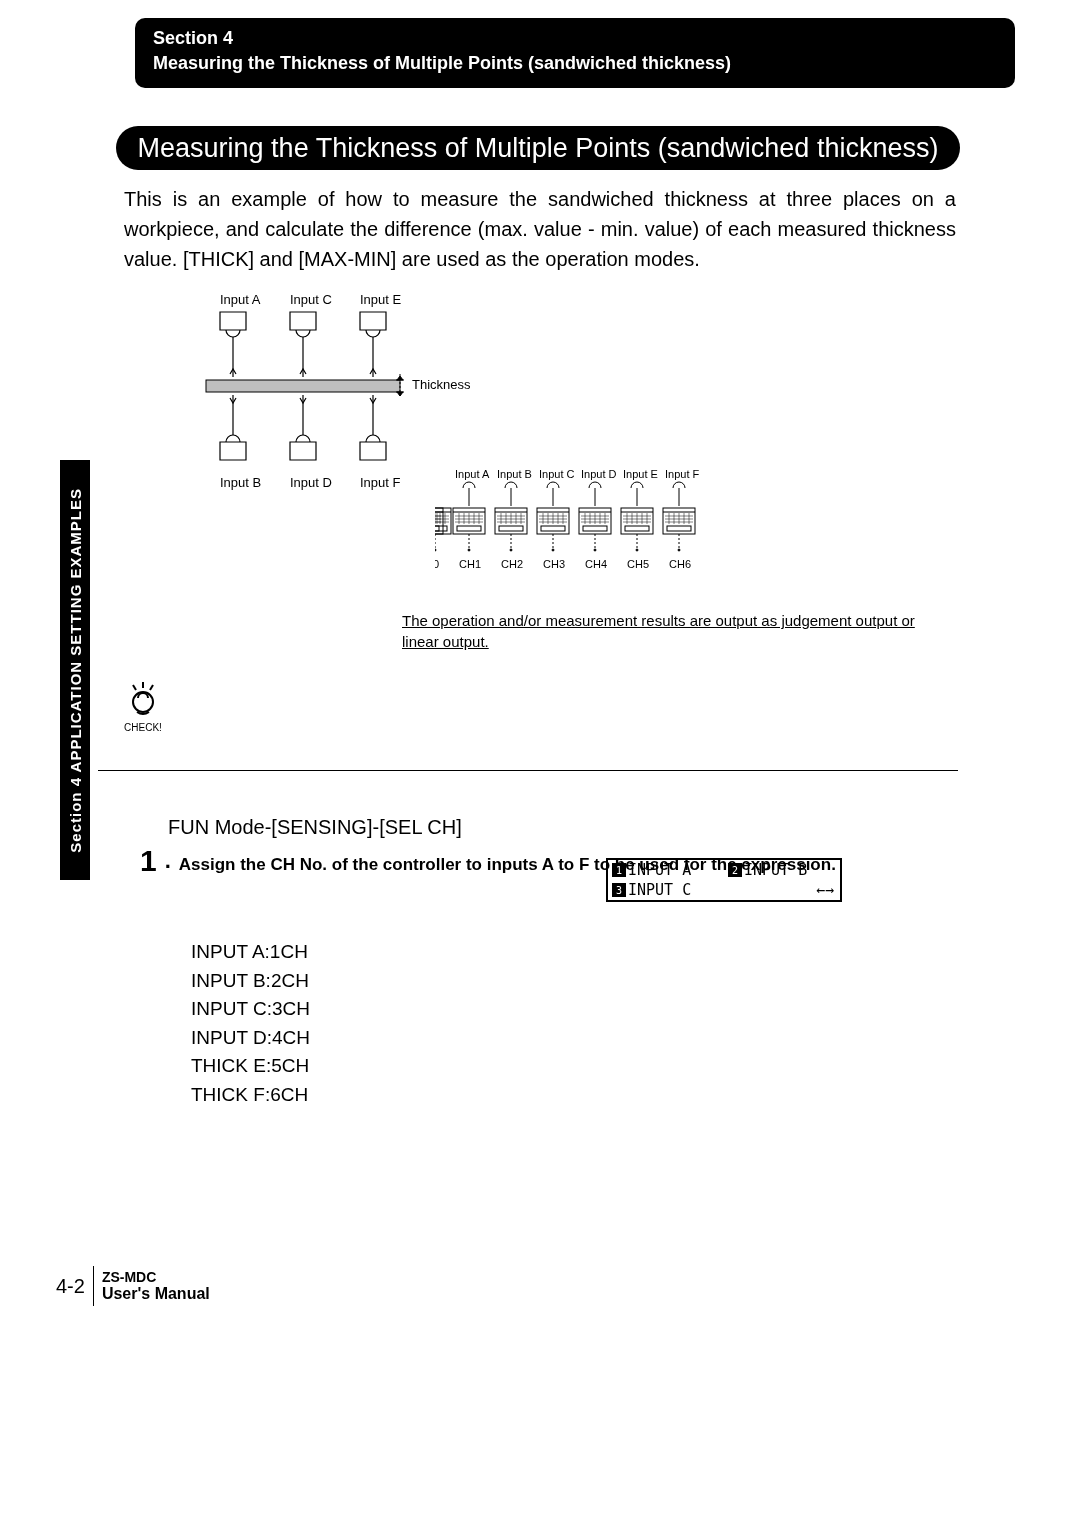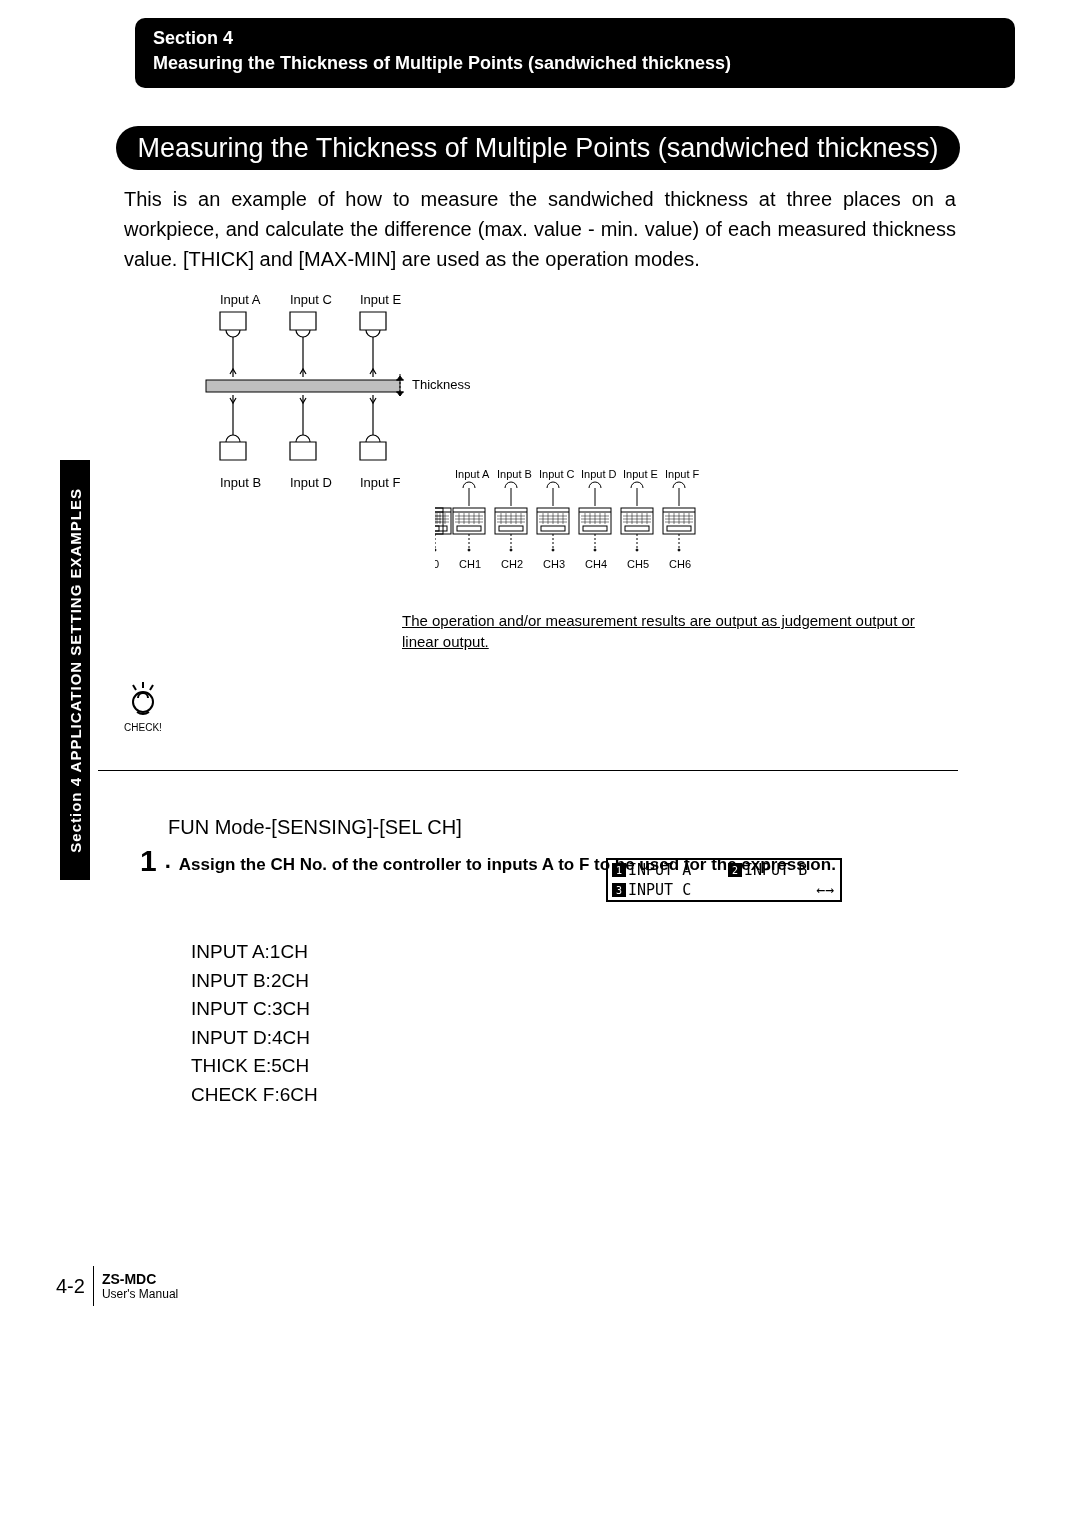--- a/index.html
+++ b/index.html
@@ -187,21 +187,21 @@
     position: absolute;
     left: 56px;
     bottom: 220px;
     display: flex;
     align-items: center;
     gap: 8px;
   }
   .footer .pg { font-size: 20px; }
   .footer .divider { width: 1px; height: 40px; background: #000; }
   .footer .product { font-size: 14px; font-weight: bold; }
-  .footer .sub { font-size: 12px; font-weight: normal; }
+  .footer .sub { font-size: 16px; font-weight: bold; }
 </style>
 </head>
 <body>
 
 <div class="header-black">
   <div class="sec">Section 4</div>
   <div class="ttl">Measuring the Thickness of Multiple Points (sandwiched thickness)</div>
 </div>
 
 <div class="sidebar-tab">
@@ -406,21 +406,21 @@
     </div>
   <div class="cell arrow">←→</div>
 </div>
 
 <div class="assign-list">
   <div>INPUT A:1CH</div>
   <div>INPUT B:2CH</div>
   <div>INPUT C:3CH</div>
   <div>INPUT D:4CH</div>
   <div>THICK E:5CH</div>
-  <div>CHECK F:6CH</div>
+  <div>THICK F:6CH</div>
 </div>
 
 <div class="footer">
   <div class="pg">4-2</div>
   <div class="divider"></div>
   <div>
     <div class="product">ZS-MDC</div>
     <div class="sub">User's Manual</div>
   </div>
 </div>

